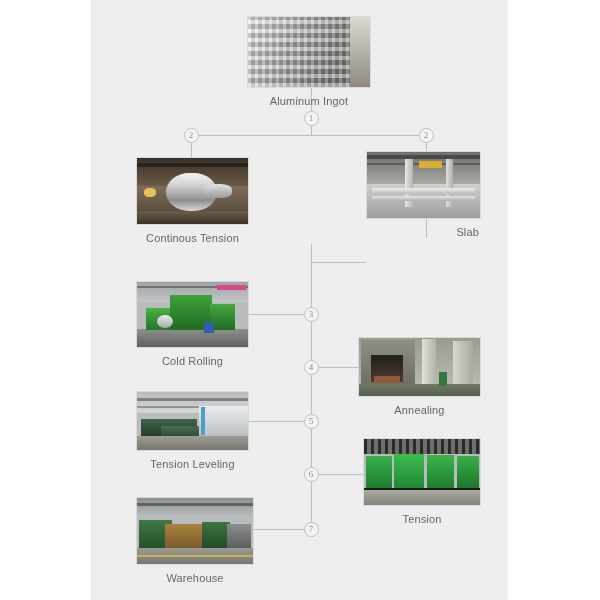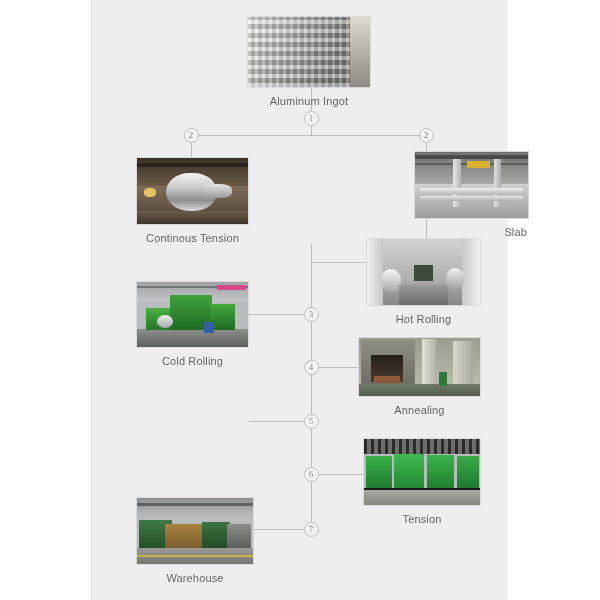--- a/index.html
+++ b/index.html
@@ -188,47 +188,35 @@
         <span class="ground" style="left:0;top:42%;width:100%;height:58%;background:linear-gradient(180deg,#7d6d58,#4c4033);"></span>
         <span class="beam" style="left:0;top:8%;width:100%;height:5%;background:#2a241c;"></span>
         <span class="obj" style="left:26%;top:22%;width:46%;height:58%;border-radius:46%/50%;background:linear-gradient(180deg,#f2f2f0 0%,#cfd0ce 35%,#8e8f8d 72%,#d8d9d7 100%);"></span>
         <span class="obj2" style="left:60%;top:40%;width:26%;height:20%;border-radius:40%;background:linear-gradient(180deg,#e3e4e2,#9b9c9a);"></span>
         <span class="obj3" style="left:6%;top:46%;width:11%;height:13%;border-radius:40%;background:#e8c060;"></span>
         <span class="col" style="left:0;top:80%;width:100%;height:20%;background:linear-gradient(180deg,#6c5d4a,#3c3227);"></span>
       </span>
       <span class="caption">Continous Tension</span>
     </div>
 
-    <div class="node" style="left:358px; top:151px; width:115px;margin-left:48px;">
+    <div class="node" style="left:358px; top:151px; width:115px;">
       <span class="photo" style="width:115px; height:68px;">
         <span class="sky" style="left:0;top:0;width:100%;height:48%;background:linear-gradient(180deg,#6e6f6b,#a8a9a5);"></span>
         <span class="ground" style="left:0;top:48%;width:100%;height:52%;background:linear-gradient(180deg,#cfd0cd,#9d9e9b);"></span>
         <span class="beam" style="left:0;top:4%;width:100%;height:6%;background:#4a4b47;"></span>
         <span class="beam2" style="left:0;top:16%;width:100%;height:3%;background:#5d5e5a;"></span>
         <span class="col" style="left:34%;top:10%;width:7%;height:74%;background:linear-gradient(90deg,#e8e9e6,#b4b5b2);"></span>
         <span class="col2" style="left:70%;top:10%;width:6%;height:74%;background:linear-gradient(90deg,#e1e2df,#adaeab);"></span>
         <span class="obj" style="left:4%;top:54%;width:92%;height:9%;background:linear-gradient(180deg,#f0f1ee,#b9bab7);"></span>
         <span class="obj2" style="left:4%;top:66%;width:92%;height:8%;background:linear-gradient(180deg,#e7e8e5,#aeafac);"></span>
         <span class="obj3" style="left:46%;top:14%;width:20%;height:10%;background:#d8b02e;"></span>
       </span>
       <span class="caption align-right">Slab</span>
     </div>
 
-    <div class="node" style="left:358px; top:238px; width:115px;">
-      <span class="photo" style="width:115px; height:68px;">
-        <span class="sky" style="left:0;top:0;width:100%;height:100%;background:linear-gradient(180deg,#d3d4d1 0%,#b0b1ae 60%,#868784 100%);"></span>
-        <span class="col" style="left:0;top:0;width:14%;height:100%;background:linear-gradient(90deg,#f1f2ef,#c6c7c4);"></span>
-        <span class="col2" style="left:84%;top:0;width:16%;height:100%;background:linear-gradient(90deg,#c9cac7,#f2f3f0);"></span>
-        <span class="obj" style="left:12%;top:46%;width:18%;height:34%;border-radius:50%;background:linear-gradient(180deg,#f6f7f4,#a9aaa7);"></span>
-        <span class="obj2" style="left:70%;top:44%;width:16%;height:34%;border-radius:50%;background:linear-gradient(180deg,#eff0ed,#9fa09d);"></span>
-        <span class="ground" style="left:28%;top:70%;width:44%;height:30%;background:linear-gradient(180deg,#9a9b98,#6c6d6a);"></span>
-        <span class="obj3" style="left:42%;top:40%;width:16%;height:24%;background:#3f4a3e;"></span>
-      </span>
-      <span class="caption">Hot Rolling</span>
-    </div>
 
     <div class="node" style="left:128px; top:281px; width:113px;">
       <span class="photo" style="width:113px; height:67px;">
         <span class="sky" style="left:0;top:0;width:100%;height:30%;background:linear-gradient(180deg,#9fa3a6,#c3c6c8);"></span>
         <span class="ground" style="left:0;top:72%;width:100%;height:28%;background:linear-gradient(180deg,#8d8f8c,#5f615e);"></span>
         <span class="beam" style="left:0;top:6%;width:100%;height:4%;background:#6f7376;"></span>
         <span class="obj" style="left:30%;top:20%;width:38%;height:54%;background:linear-gradient(180deg,#3fa23b,#1f6b23);"></span>
         <span class="obj2" style="left:8%;top:40%;width:22%;height:34%;background:linear-gradient(180deg,#4cb043,#22762a);"></span>
         <span class="obj3" style="left:66%;top:34%;width:22%;height:40%;background:linear-gradient(180deg,#45a93f,#1d6a22);"></span>
         <span class="col" style="left:18%;top:50%;width:14%;height:20%;border-radius:50%;background:linear-gradient(180deg,#eceded,#a7a8a8);"></span>
@@ -245,20 +233,33 @@
         <span class="obj2" style="left:10%;top:30%;width:26%;height:46%;background:linear-gradient(180deg,#241f1b,#4a3b30);"></span>
         <span class="obj3" style="left:12%;top:66%;width:22%;height:12%;background:#8d5a3c;"></span>
         <span class="col" style="left:52%;top:2%;width:12%;height:80%;background:linear-gradient(90deg,#e3e2d8,#b3b2a8);"></span>
         <span class="col2" style="left:78%;top:6%;width:16%;height:74%;background:linear-gradient(90deg,#d8d7cd,#a9a89e);"></span>
         <span class="ground" style="left:0;top:80%;width:100%;height:20%;background:linear-gradient(180deg,#6f7a68,#55604f);"></span>
         <span class="col3" style="left:66%;top:58%;width:7%;height:24%;background:#2f7a3a;"></span>
       </span>
       <span class="caption">Annealing</span>
     </div>
 
+    <div class="node" style="left:128px; top:391px; width:113px;">
+      <span class="photo" style="width:113px; height:60px;">
+        <span class="sky" style="left:0;top:0;width:100%;height:36%;background:linear-gradient(180deg,#b9bcbd,#d6d8d8);"></span>
+        <span class="beam" style="left:0;top:10%;width:100%;height:5%;background:#7e8284;"></span>
+        <span class="beam2" style="left:0;top:24%;width:100%;height:4%;background:#909496;"></span>
+        <span class="obj" style="left:56%;top:24%;width:44%;height:50%;background:linear-gradient(180deg,#e9ecee,#bcc2c5);"></span>
+        <span class="obj2" style="left:4%;top:46%;width:50%;height:32%;background:linear-gradient(180deg,#41624a,#23392a);"></span>
+        <span class="obj3" style="left:22%;top:58%;width:34%;height:22%;background:linear-gradient(180deg,#4a6e52,#2b4433);"></span>
+        <span class="ground" style="left:0;top:76%;width:100%;height:24%;background:linear-gradient(180deg,#9c9b94,#77766f);"></span>
+        <span class="col" style="left:58%;top:26%;width:3%;height:48%;background:#46a0c8;"></span>
+      </span>
+      <span class="caption">Tension Leveling</span>
+    </div>
 
     <div class="node" style="left:355px; top:438px; width:118px;">
       <span class="photo" style="width:118px; height:68px;">
         <span class="sky" style="left:0;top:0;width:100%;height:22%;background:repeating-linear-gradient(90deg,#2a2a28 0 3px,#6e6e6a 3px 7px);"></span>
         <span class="obj" style="left:2%;top:26%;width:22%;height:50%;background:linear-gradient(180deg,#38b049,#1d7a2e);"></span>
         <span class="obj2" style="left:26%;top:22%;width:26%;height:56%;background:linear-gradient(180deg,#3fbb50,#1f8531);"></span>
         <span class="obj3" style="left:54%;top:24%;width:24%;height:54%;background:linear-gradient(180deg,#3ab44b,#1d7c2e);"></span>
         <span class="col" style="left:80%;top:26%;width:19%;height:52%;background:linear-gradient(180deg,#37ae47,#1b742b);"></span>
         <span class="ground" style="left:0;top:78%;width:100%;height:22%;background:linear-gradient(180deg,#a9a9a4,#86867f);"></span>
         <span class="col2" style="left:0;top:74%;width:100%;height:4%;background:#1a1a18;"></span>

